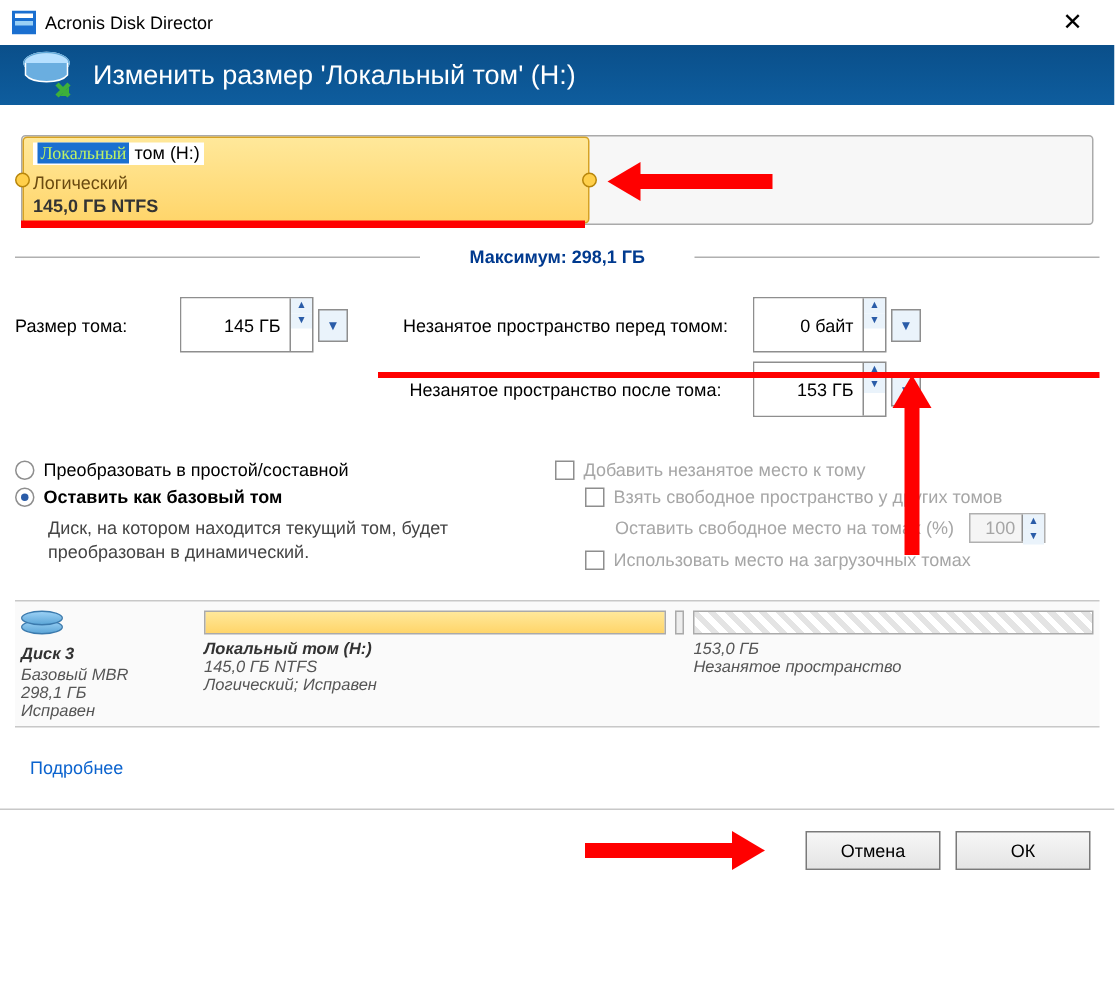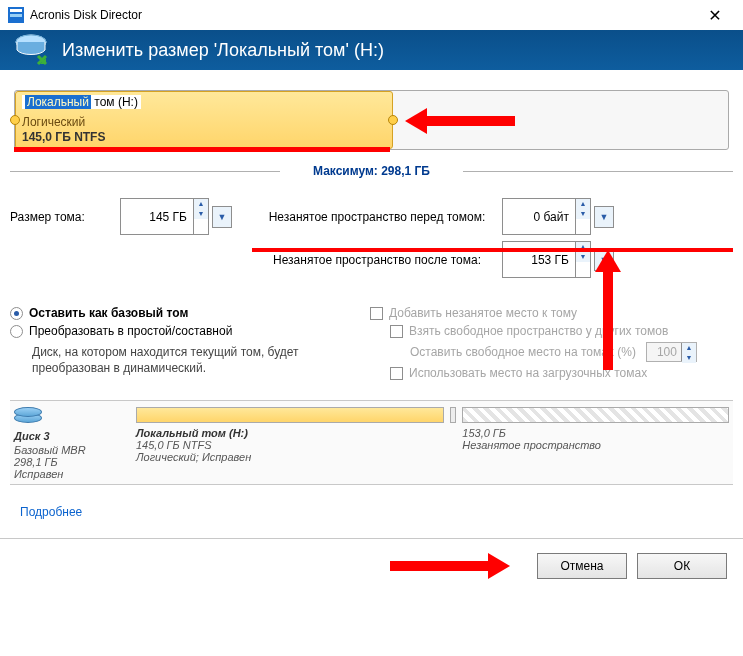--- a/index.html
+++ b/index.html
@@ -17,21 +17,21 @@
 .ribbon-title { font-size: 18px; }
 
 
 .content { padding: 16px 10px 8px 10px; }
 
 
 .volwrap { position: relative; padding: 4px; }
 .volbar-outer { position: relative; width: 100%; height: 60px; border: 1px solid #aaa; border-radius: 3px; background: #f7f7f7; }
 .volbar-sel { position: absolute; left: 0; top: 0; bottom: 0; width: 53%; border: 1px solid #d6a223; border-radius: 3px; background: linear-gradient(#ffe89a, #ffd56a); overflow: hidden; }
 .volbar-label1 { position: absolute; left: 6px; top: 3px; font-size: 12px; background: #fff; padding: 0 3px; }
-.volbar-label1 .hl { background: #1a6fd0; color: #fef9c3; padding: 0 2px; }
+.volbar-label1 .hl { background: #1a6fd0; color: #bef264; padding: 0 2px; font-family: Liberation Serif, serif; }
 .volbar-label2 { position: absolute; left: 6px; top: 23px; font-size: 12px; color: #6a4a10; }
 .volbar-label3 { position: absolute; left: 6px; top: 38px; font-size: 12px; font-weight: bold; color: #333; }
 .handle { position: absolute; top: 50%; width: 10px; height: 10px; border-radius: 50%; background: #ffcf4a; border: 1px solid #b8860b; transform: translate(-50%, -50%); }
 .redline { position: absolute; left: 4px; bottom: 2px; height: 5px; background: #ff0000; width: 52%; }
 
 
 .arrow-h { position: absolute; height: 22px; }
 .arrow-h .shaft { position: absolute; top: 6px; height: 10px; background: #ff0000; }
 .arrow-h .head-left { position: absolute; top: -2px; width: 0; height: 0; border-top: 13px solid transparent; border-bottom: 13px solid transparent; border-right: 22px solid #ff0000; }
 .arrow-v { position: absolute; width: 22px; }
@@ -191,26 +191,26 @@
         <div class="head-up" style="top:0"></div>
         <div class="shaft" style="top:20px; height:100px"></div>
       </div>
     </div>
   </div>
 
   
   <div class="lower">
     <div class="left">
       <div class="radio-row">
+        <span class="radio"></span>
+        <span>Преобразовать в простой/составной</span>
+      </div>
+      <div class="radio-row">
         <span class="radio sel"></span>
         <span style="font-weight:bold">Оставить как базовый том</span>
-      </div>
-      <div class="radio-row">
-        <span class="radio"></span>
-        <span>Преобразовать в простой/составной</span>
       </div>
       <div class="note">Диск, на котором находится текущий том, будет преобразован в динамический.</div>
     </div>
     <div class="right">
       <div class="check-row">
         <span class="check"></span>
         <span>Добавить незанятое место к тому</span>
       </div>
       <div class="check-row indent">
         <span class="check"></span>

